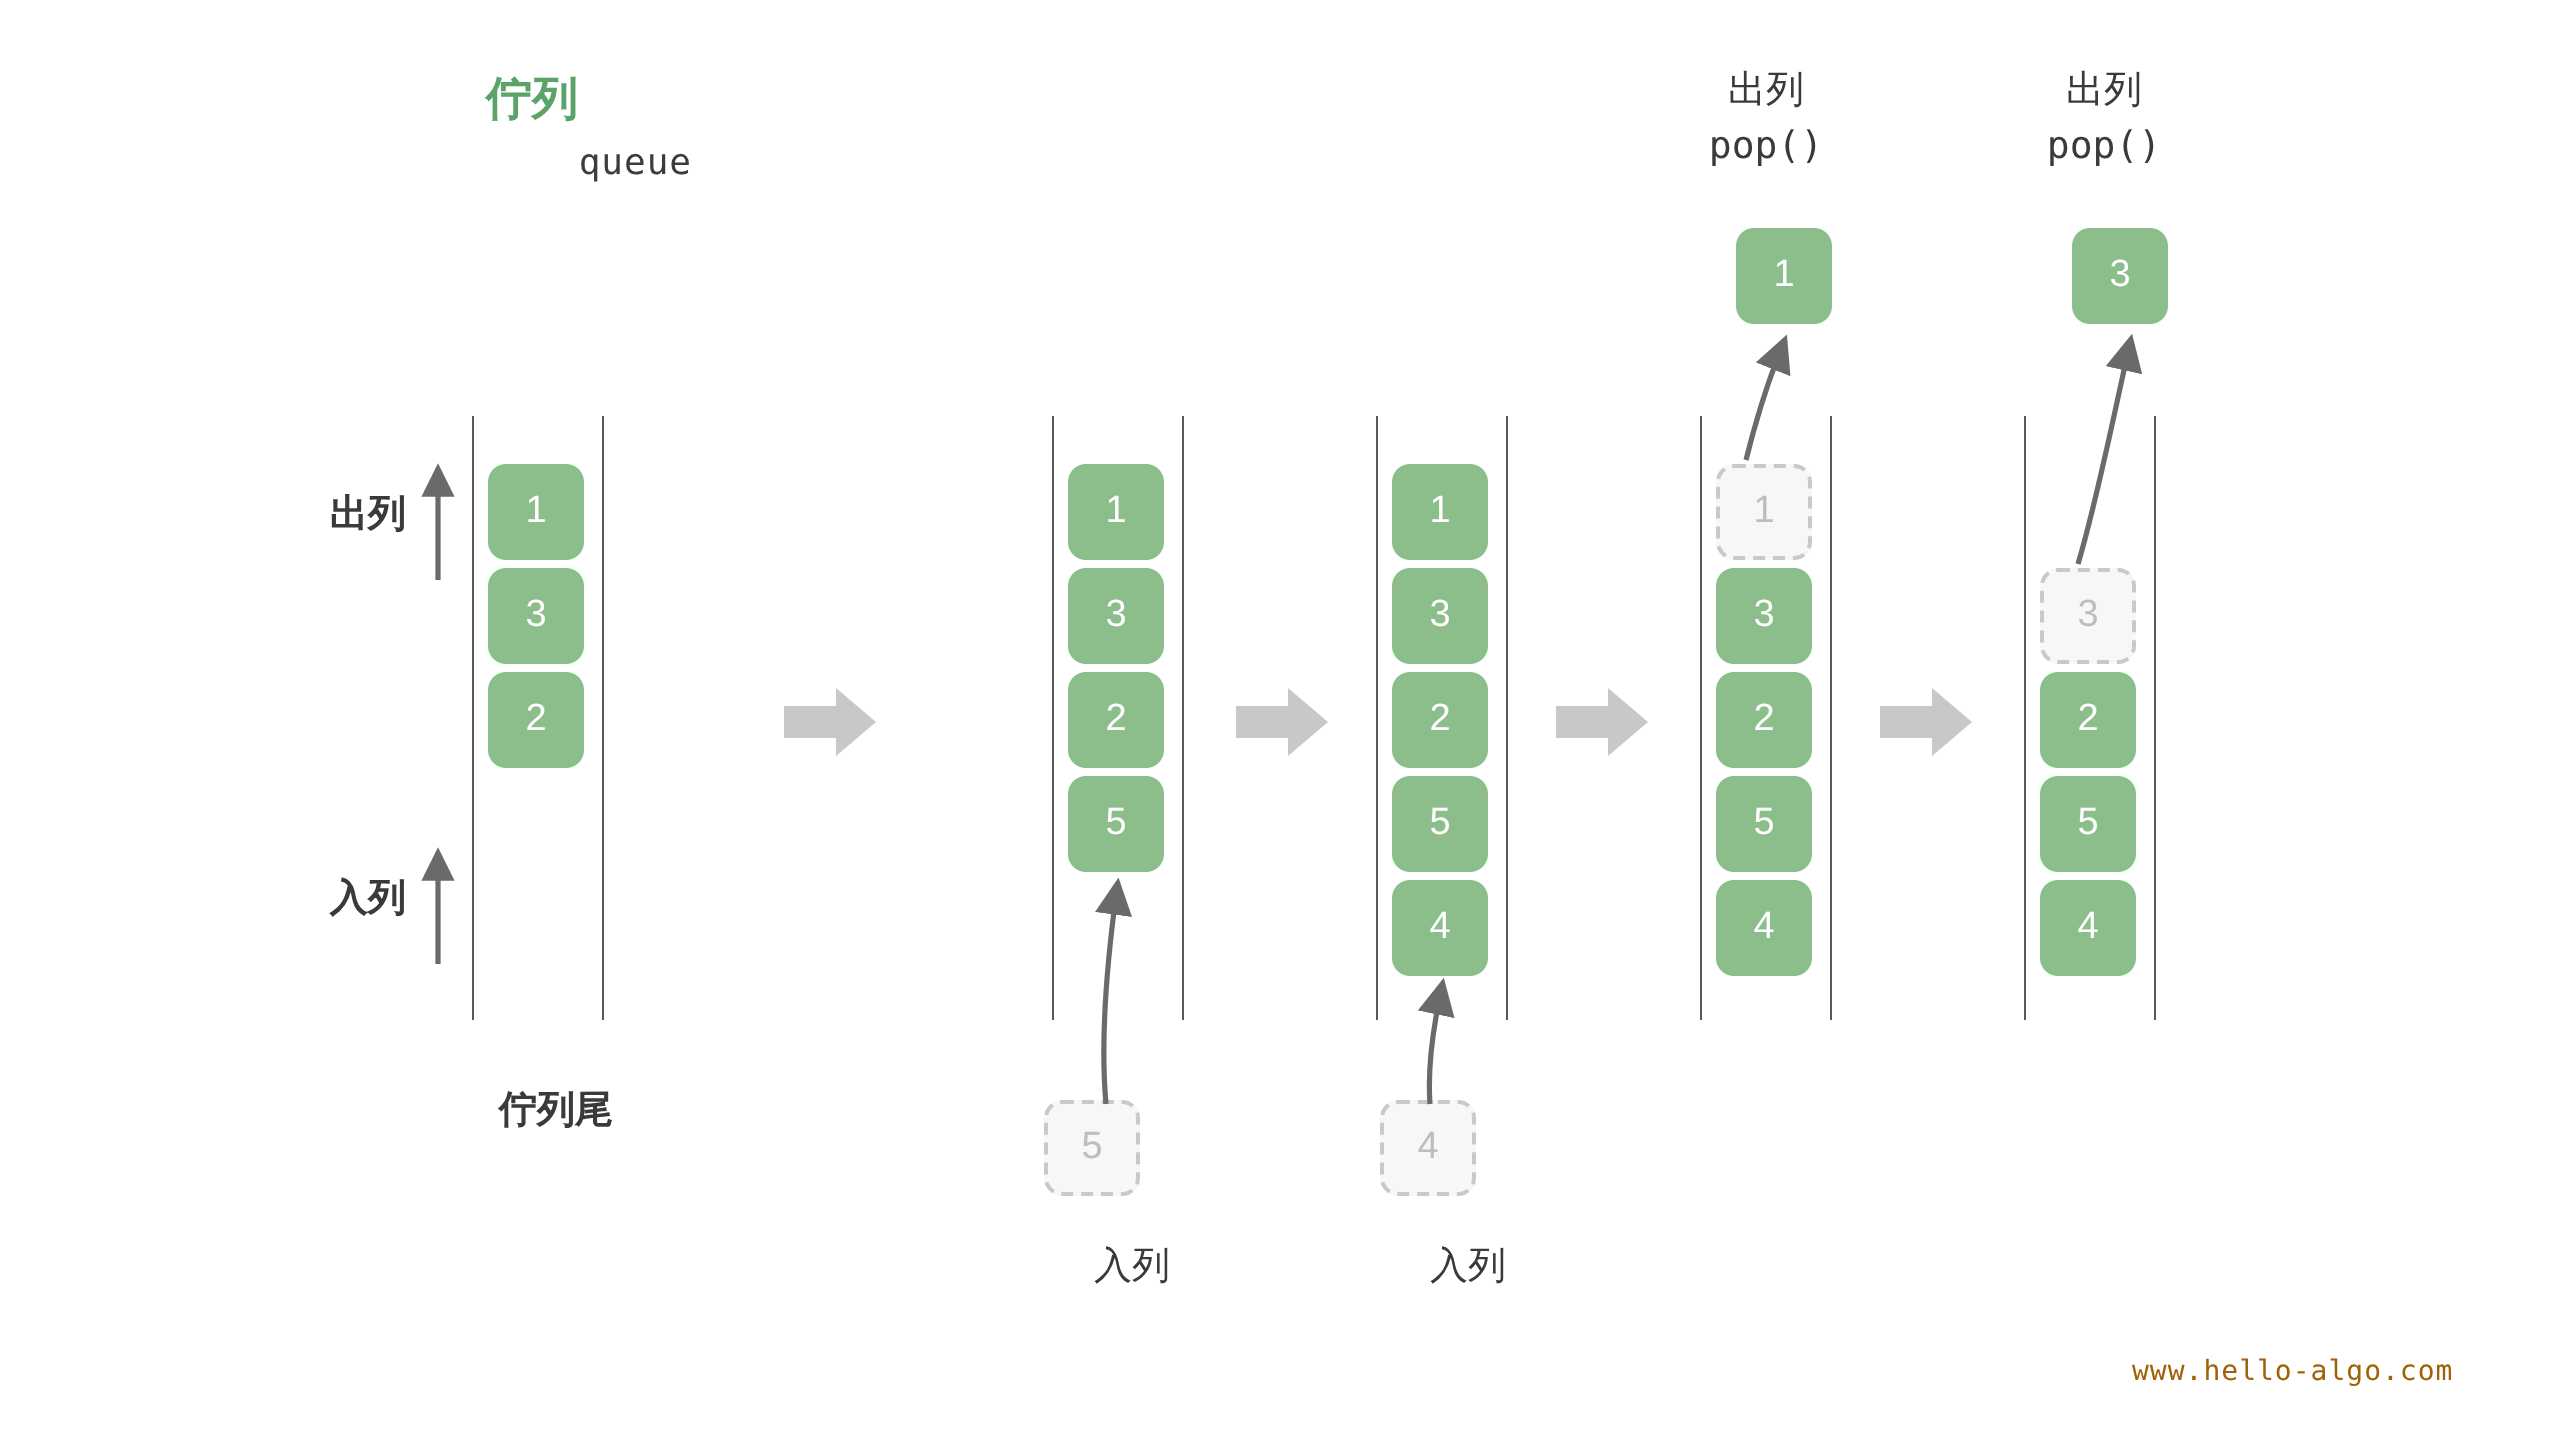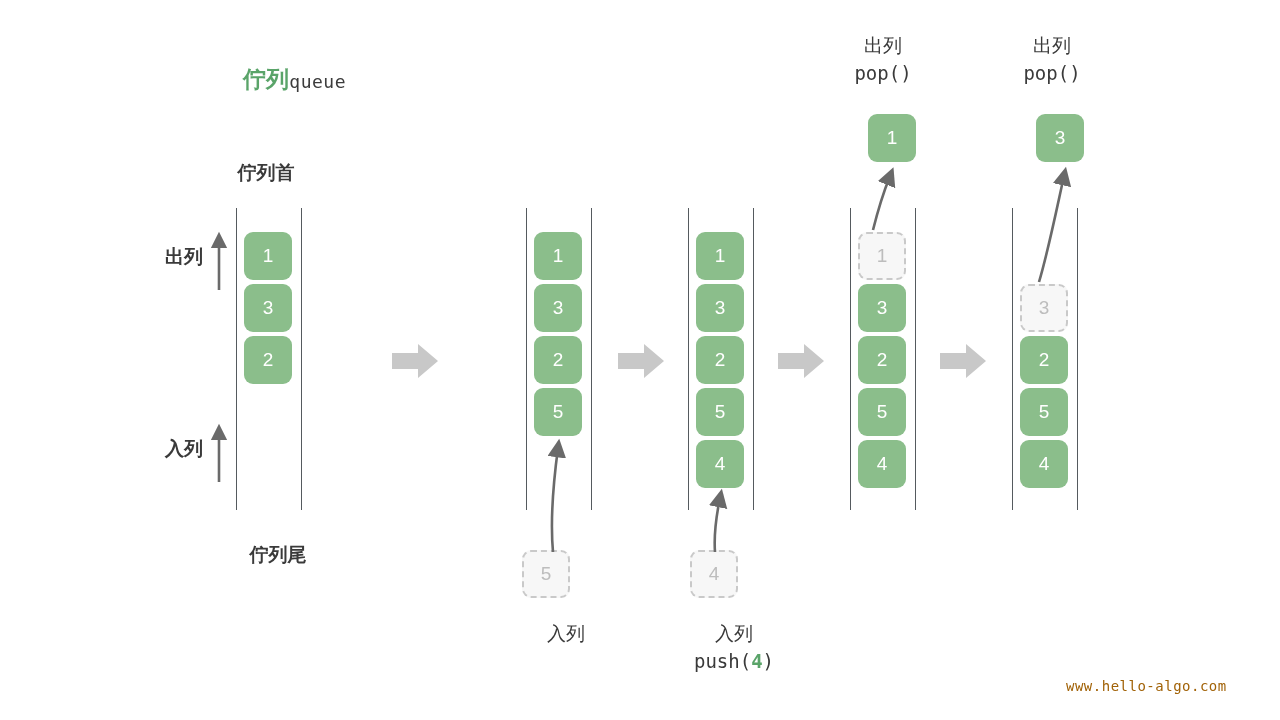--- a/index.html
+++ b/index.html
@@ -114,24 +114,23 @@
     letter-spacing: 0.5px;
   }
 
   svg { overflow: visible; }
 </style>
 </head>
 <body>
 
 <div id="stage">
 
-  <div class="abs title-cn" style="left:186px; top:34px; width:160px;margin-top:30px;">佇列</div>
+  <div class="abs title-cn" style="left:186px; top:34px; width:160px;">佇列</div>
   <div class="abs title-en" style="left:186px; top:71px; width:160px;">queue</div>
 
-  <div class="abs head-label" style="left:186px; top:160px; width:160px;">佇列首</div>
   <div class="abs head-label" style="left:198px; top:542px; width:160px;">佇列尾</div>
 
   <div class="abs side-label" style="left:125px; top:244px; width:78px;">出列</div>
   <div class="abs side-label" style="left:125px; top:436px; width:78px;">入列</div>
 
   <svg class="abs" style="left:206px; top:232px;" width="26" height="60">
     <defs>
       <marker id="ah-side" markerWidth="7" markerHeight="7" refX="3.2" refY="3.2" orient="auto">
         <path d="M0,0 L6.4,3.2 L0,6.4 z" fill="#6a6a6a"></path>
       </marker>
@@ -202,21 +201,20 @@
   </div>
 
   <div class="abs cell ghost" style="left:690px; top:550px;">4</div>
 
   <svg class="abs" style="left:696px; top:482px;" width="50" height="78">
     <path d="M19,70 C18,56 19,40 24,16" stroke="#6a6a6a" stroke-width="2.6" fill="none" marker-end="url(#ah-push)"></path>
   </svg>
 
   <div class="abs op-caption" style="left:654px; top:620px; width:160px;">
     <span class="cn">入列</span>
-    <span class="code"><span>push(</span><span class="num">4</span><span>)</span></span>
   </div>
 
   <div class="abs" style="left:850px; top:208px; width:66px; height:302px;">
     <div class="abs rail" style="left:0px; top:0px; height:302px;"></div>
     <div class="abs rail" style="left:65px; top:0px; height:302px;"></div>
 
     <div class="abs cell ghost" style="left:8px; top:24px;">1</div>
     <div class="abs cell" style="left:8px; top:76px;">3</div>
     <div class="abs cell" style="left:8px; top:128px;">2</div>
     <div class="abs cell" style="left:8px; top:180px;">5</div>

